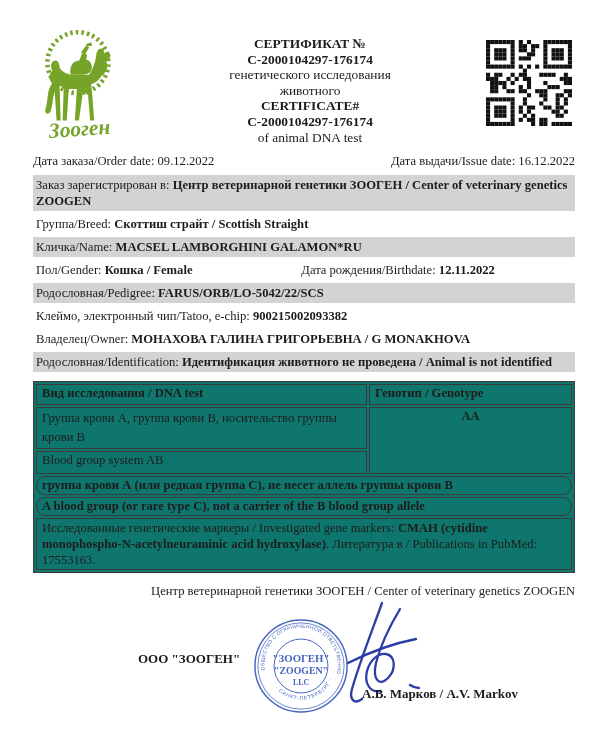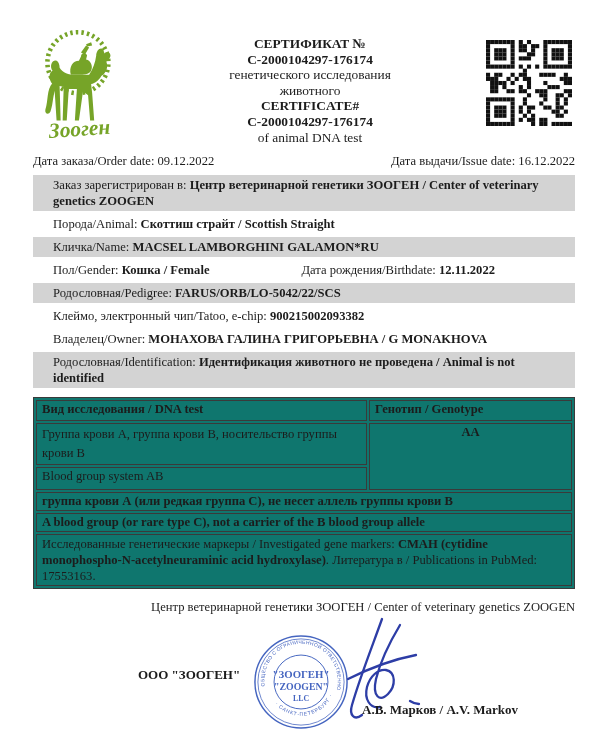--- a/index.html
+++ b/index.html
@@ -12,35 +12,35 @@
   .logo { width:102px; height:122px; flex:0 0 auto; }
   .titleblock { flex:1 1 auto; text-align:center; padding-top:14px; font-size:13.4px; line-height:15.6px; }
   .titleblock .b { font-weight:bold; }
   .qrbox { width:86px; height:86px; flex:0 0 auto; margin-top:18px; margin-right:4px; }
 
   
   .dates { display:flex; justify-content:space-between; margin:9px 25px 0 33px; font-size:12.6px; }
 
   
   .rows { margin:6px 25px 0 33px; }
-  .row { font-size:12.6px; line-height:16px; padding:2px 20px; margin-bottom:3px; }
+  .row { font-size:12.6px; line-height:16px; padding:2px 3px; margin-bottom:3px; }
   .row.gray { background:#d3d3d3; }
   .row b { font-weight:bold; }
   .row.twocol { display:flex; }
   .row.twocol .half1 { width:49.5%; }
 
   
   table.result { border-collapse:separate; border-spacing:2px; border:1px solid #3a3a3a;
                  margin:9px 25px 0 33px; width:542px; background:#0f766e; }
   table.result td { border:1px solid #3a3a3a; padding:1px 5px; font-size:12.6px; vertical-align:top; }
   td.thead { font-weight:bold; height:21px; }
   td.testru { font-size:15.2px; line-height:19px; height:42px; }
   td.testen { font-size:15.2px; height:23px; }
   td.geno { text-align:center; vertical-align:middle; font-weight:bold; font-size:17.5px; }
-  td.interp { font-weight:bold; height:19px; }
+  td.interp { font-weight:bold; height:19px;border-radius:9px; }
   td.markers { line-height:16px; }
   td.markers b { font-weight:bold; }
 
   
   .orgline { margin:11px 25px 0 33px; text-align:right; font-size:12.6px; }
   .footer { position:relative; height:120px; margin-top:4px; }
   .org { position:absolute; left:138px; top:48px; font-weight:bold; font-size:13px; }
   .signer { position:absolute; left:362px; top:39px; font-weight:bold; font-size:13px;margin-top:44px; }
   .stamp { position:absolute; left:252px; top:14px; width:98px; height:98px; }
   .signature { position:absolute; left:322px; top:-4px; width:108px; height:118px; }
@@ -302,21 +302,21 @@
       <span>16.12.2022</span>
     </div>
   </div>
 
   <div class="rows">
     <div class="row gray">
       <span>Заказ зарегистрирован в:</span>
       <b>Центр ветеринарной генетики ЗООГЕН / Center of veterinary genetics ZOOGEN</b>
     </div>
     <div class="row">
-      <span>Порода/Animal:</span>
+      <span>Группа/Breed:</span>
       <b>Скоттиш страйт / Scottish Straight</b>
     </div>
     <div class="row gray">
       <span>Кличка/Name:</span>
       <b>MACSEL LAMBORGHINI GALAMON*RU</b>
     </div>
     <div class="row twocol">
       <div class="half1">
         <span>Пол/Gender:</span>
         <b>Кошка / Female</b>

